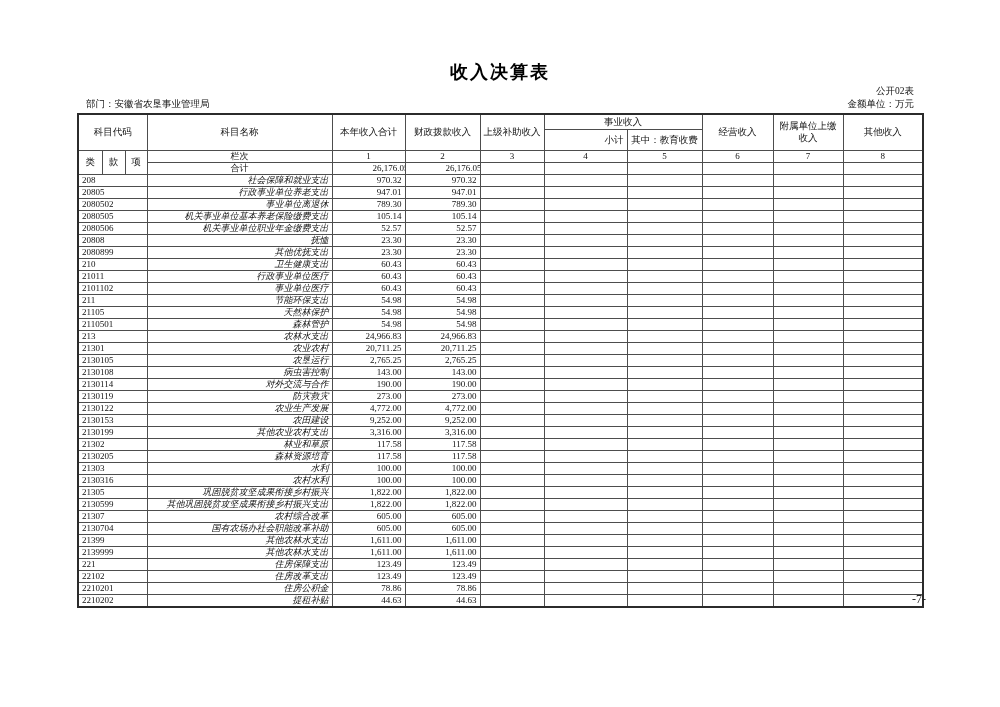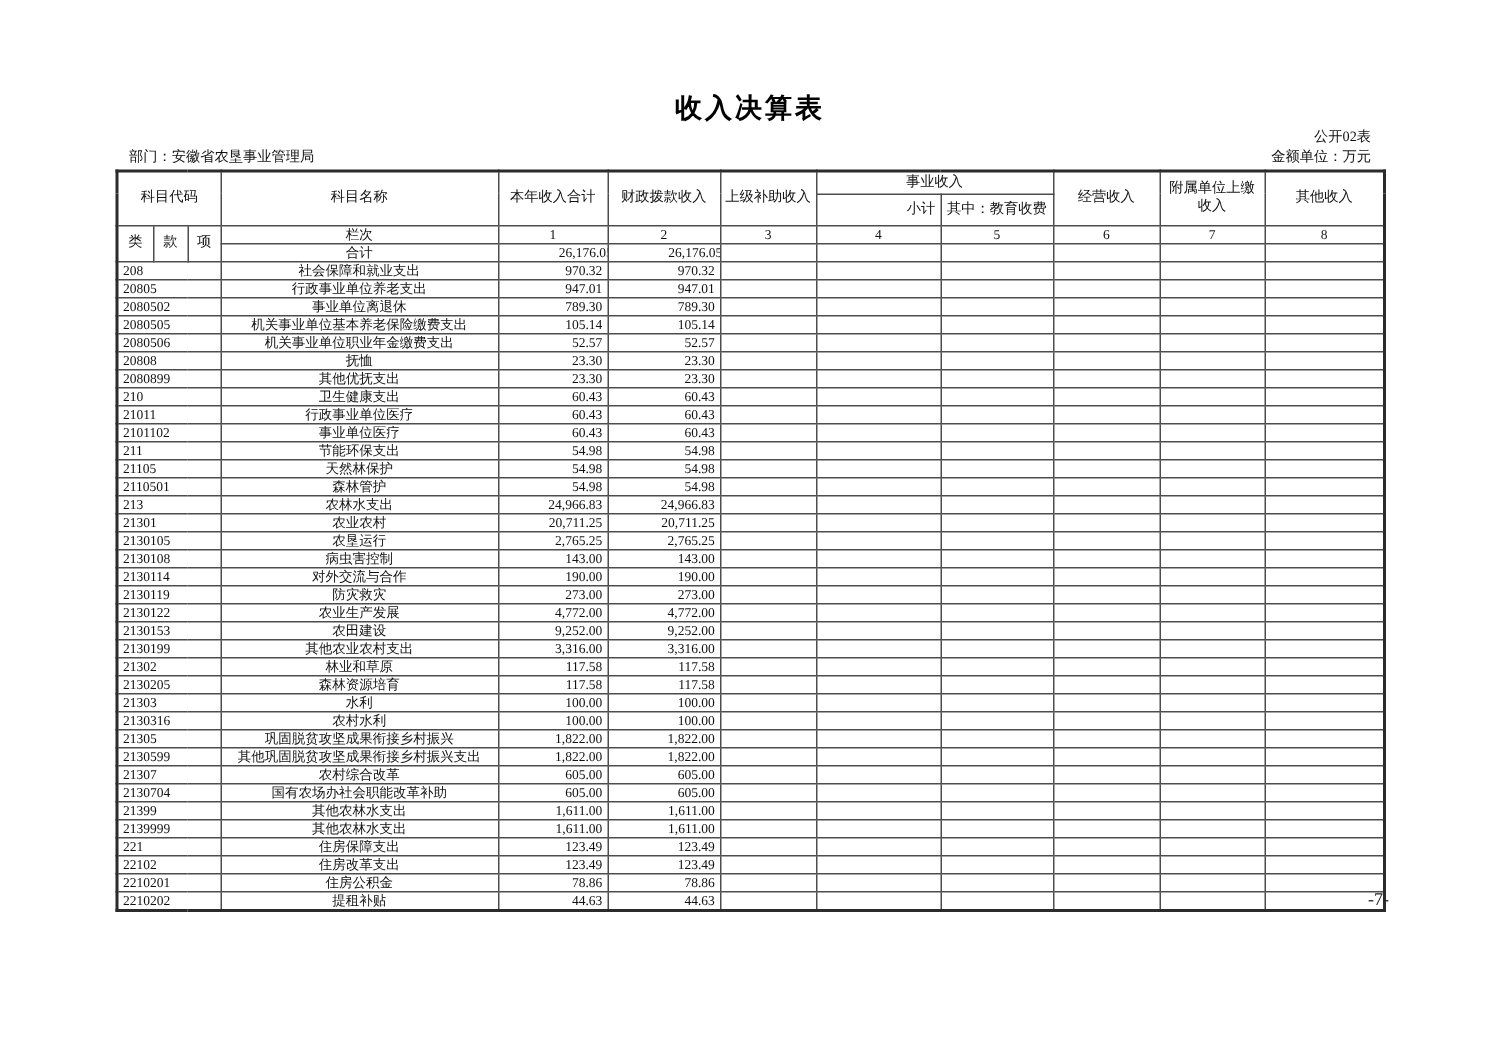--- a/index.html
+++ b/index.html
@@ -31,21 +31,21 @@
     padding:0 3px;overflow:hidden;white-space:nowrap;
     line-height:11px;text-align:center;vertical-align:middle;color:#111;
   }
   thead th{font-size:9.5px;white-space:normal;line-height:12px;}
   tr.h-a{height:15px;}
   tr.h-b{height:21px;}
   tr.h-c{height:12px;}
   tr.h-d{height:12px;margin-top:48px;}
   tbody tr{height:12px;}
   td.code,th.code{text-align:left;}
-  td.name{text-align:center;}
+  td.name{text-align:right;font-style:italic;}
   td.num{text-align:right;}
   th.subtot{text-align:right;font-size:9.5px;}
   .bold{font-weight:normal;padding-left:40px;}
   .note{
     margin:2px 0 0 8px;font-size:9.5px;color:#111;text-align:left;
   }
   .page-num{
     position:absolute;top:592px;left:912px;font-size:12px;color:#222;
     font-family:"Liberation Serif","DejaVu Serif",serif;
   }

